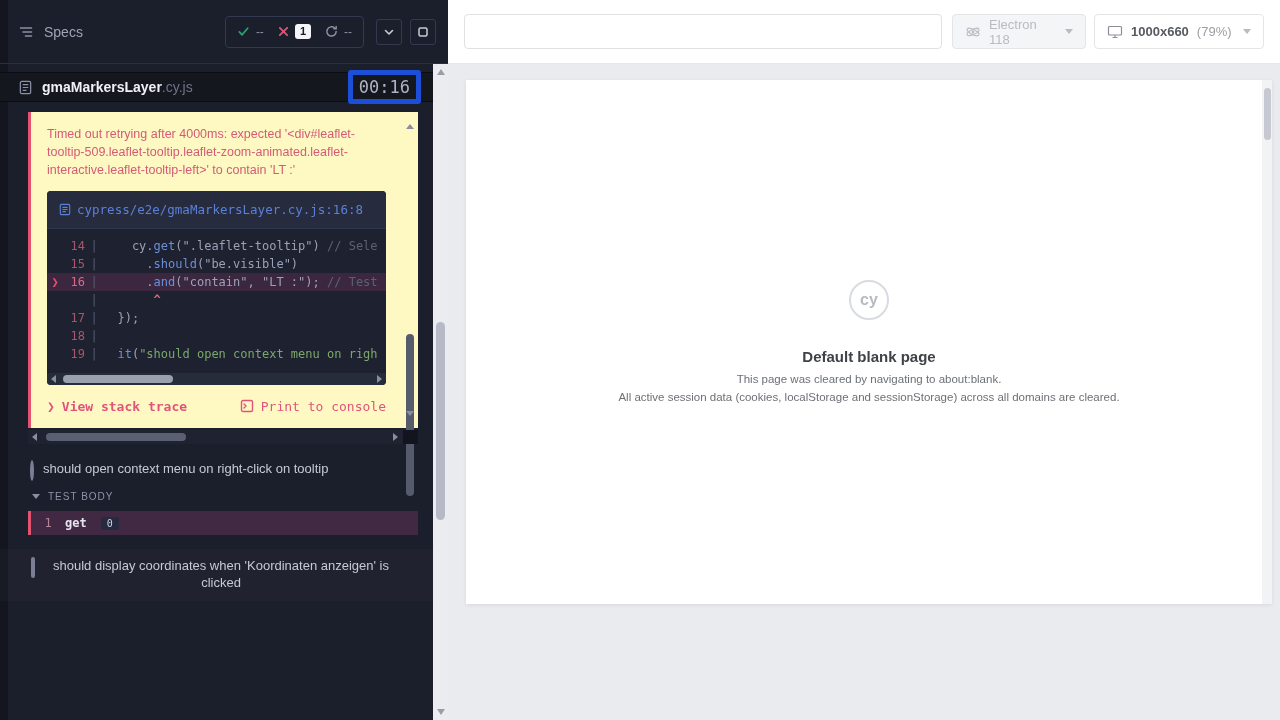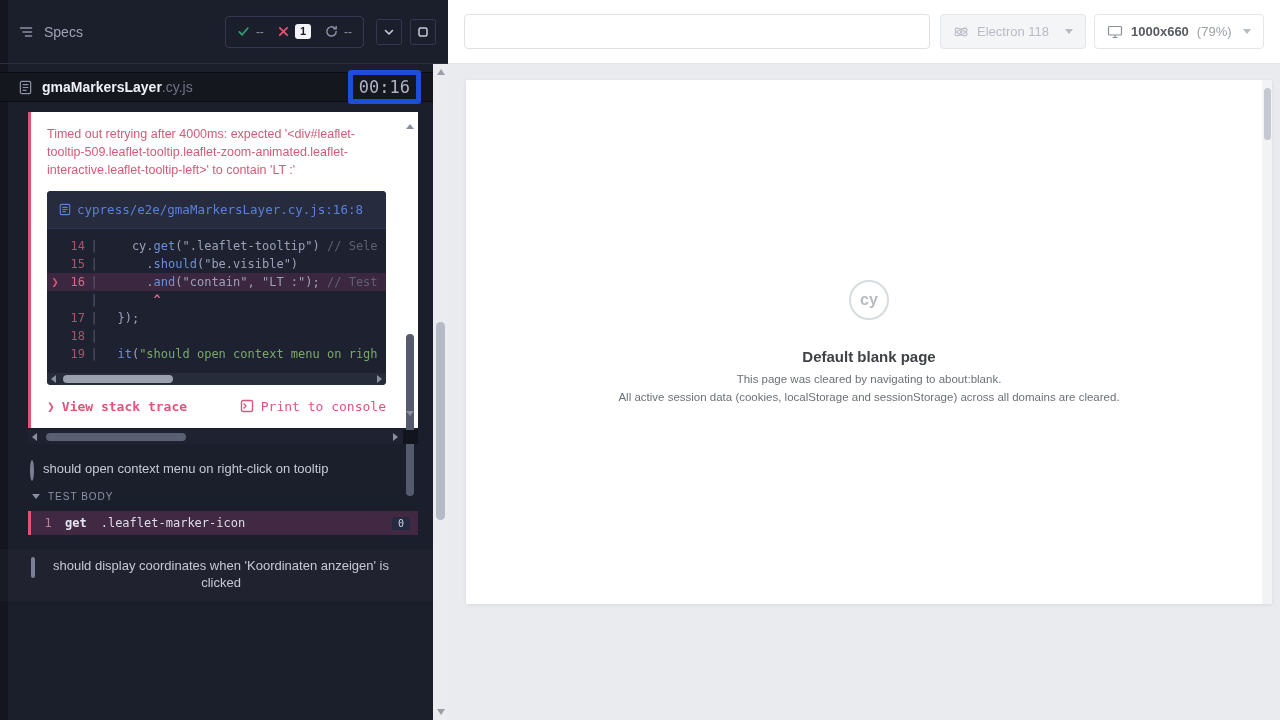--- a/index.html
+++ b/index.html
@@ -27,21 +27,21 @@
   .reporter-content { width:433px; flex:none; overflow:hidden; }
 
   .spec-row { height:30px; margin-top:8px; background:#15171f; border-top:1px solid #0c0d14; border-bottom:1px solid #0c0d14;
               display:flex; align-items:center; gap:9px; padding:0 12px 0 18px; cursor:pointer; }
   .spec-name { flex:1; font-size:14px; color:#f0f1f7; font-weight:bold; white-space:nowrap; overflow:hidden; }
   .spec-ext { color:#6f7389; font-weight:normal; }
   .spec-time { border:5px solid #1d4ed8; color:#aeb2c4; font-size:17px; font-family:"DejaVu Sans Mono", monospace;
                border-radius:3px; padding:2px 6px; }
 
   
-  .attempt { margin:10px 15px 0 28px; border-left:3px solid #e2536f; background:#ffffff;
+  .attempt { margin:10px 15px 0 28px; border-left:3px solid #e2536f; background:#fef9c3;
              padding:13px 18px 14px 16px; position:relative; }
   .err-msg { color:#d55a76; font-size:12.5px; line-height:18px; padding-right:14px; }
 
   .code-frame { margin-top:12px; margin-right:14px; background:#1d2130; border-radius:4px; overflow:hidden; }
   .frame-head { background:#262b3d; padding:9px 12px; border-bottom:1px solid #303650; }
   .frame-link { color:#5b80d9; font-family:"DejaVu Sans Mono", monospace; font-size:12.5px; line-height:19px;
                 text-decoration:none; word-break:break-all; cursor:pointer; }
   .frame-link svg { vertical-align:-2px; margin-right:6px; }
   .code-lines { padding:8px 0 10px 0; font-family:"DejaVu Sans Mono", monospace; font-size:12px; line-height:18px; }
   .code-row { display:flex; height:18px; overflow:hidden; }
@@ -102,21 +102,21 @@
   .rs-down { width:0;height:0;border-left:4px solid transparent;border-right:4px solid transparent;border-top:6px solid #9a9ea8; position:absolute; bottom:5px; left:3.5px; }
   .rs-thumb { position:absolute; top:258px; left:3px; width:9px; height:198px; background:#b6bac6; border-radius:5px; }
 
   
   .runner { flex:1; display:flex; flex-direction:column; background:#e9ebef; }
   .runner-header { height:64px; flex:none; background:#ffffff; display:flex; align-items:center; padding:0 16px; border-bottom:1px solid #e6e7ea; }
   .url-input { flex:1; height:35px; border:1px solid #e0e1e5; border-radius:4px; padding:0 12px; font-size:13px;
                color:#3c3f44; outline:none; font-family:"Liberation Sans", sans-serif; background:#fff; }
   .select-btn { height:35px; border:1px solid #e4e5e9; border-radius:4px; display:flex; align-items:center; gap:8px;
                 padding:0 12px; cursor:pointer; font-family:"Liberation Sans", sans-serif; background:#fff; }
-  .browser-btn { width:146px; margin-left:10px; background:#f4f5f7; color:#b7bbc2; font-size:13px; }
+  .browser-btn { width:134px; margin-left:10px; background:#f4f5f7; color:#b7bbc2; font-size:13px; }
   .browser-btn .lbl { flex:1; text-align:left; }
   .viewport-btn { width:170px; margin-left:8px; font-size:13px; }
   .vp-size { color:#575b60; font-weight:bold; }
   .vp-scale { color:#9ba0a6; flex:1; text-align:left; }
   .chev-down { width:0;height:0;border-left:4px solid transparent;border-right:4px solid transparent;border-top:5px solid #b7bbc4; }
 
   .runner-content { flex:1; padding:16px 0 0 18px; }
   .aut { width:806px; height:524px; background:#ffffff; box-shadow:0 1px 4px rgba(0,0,0,0.08); position:relative; }
   .blank { height:100%; display:flex; flex-direction:column; align-items:center; justify-content:center; text-align:center; }
   .cy-logo { width:40px; height:40px; border:2px solid #d8dbe0; border-radius:50%; color:#b7bac1;
@@ -303,21 +303,20 @@
         </div>
 
         <div class="test-body-head">
           <span class="tb-chev"></span>
           <span class="tb-label">TEST BODY</span>
         </div>
 
         <div class="cmd-row">
           <span class="cmd-num">1</span>
           <span class="cmd-method">get</span>
-          <span class="cmd-args">.leaflet-marker-icon</span>
           <span class="cmd-badge">0</span>
         </div>
 
         <div class="test-row pending-row">
           <span class="t-icon"><span class="square-icon"></span></span>
           <span class="test-title" style="max-width:352px;">should display coordinates when 'Koordinaten anzeigen' is clicked</span>
         </div>
 
       </div>
 

